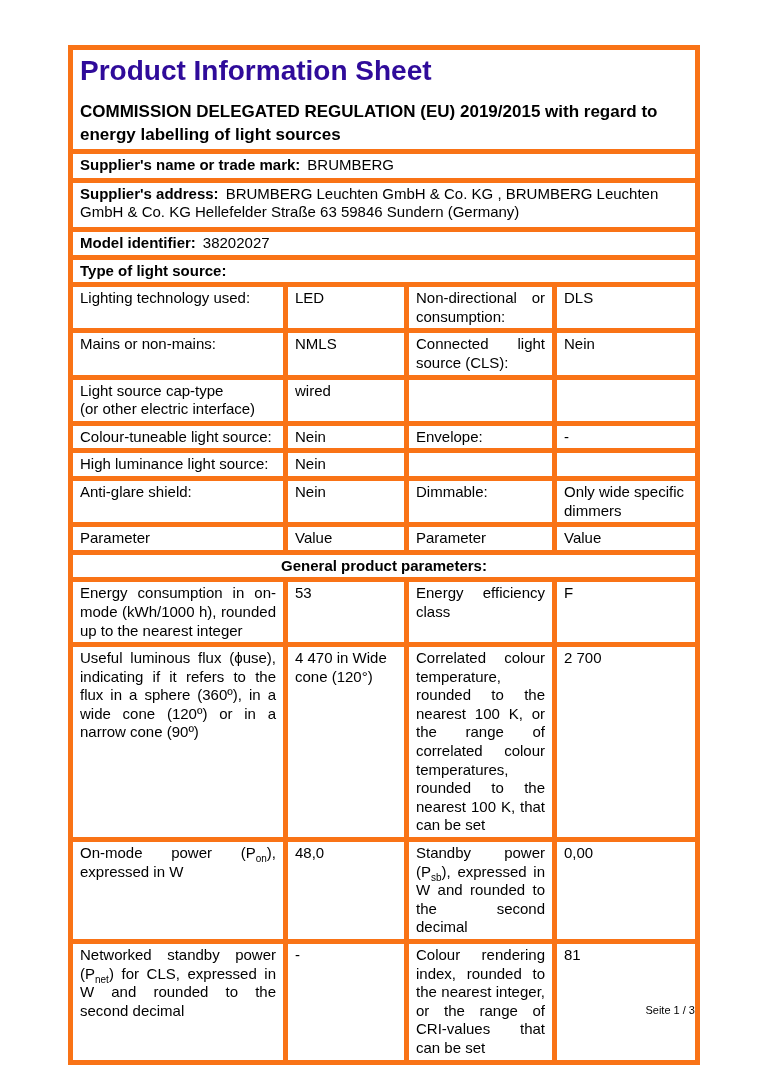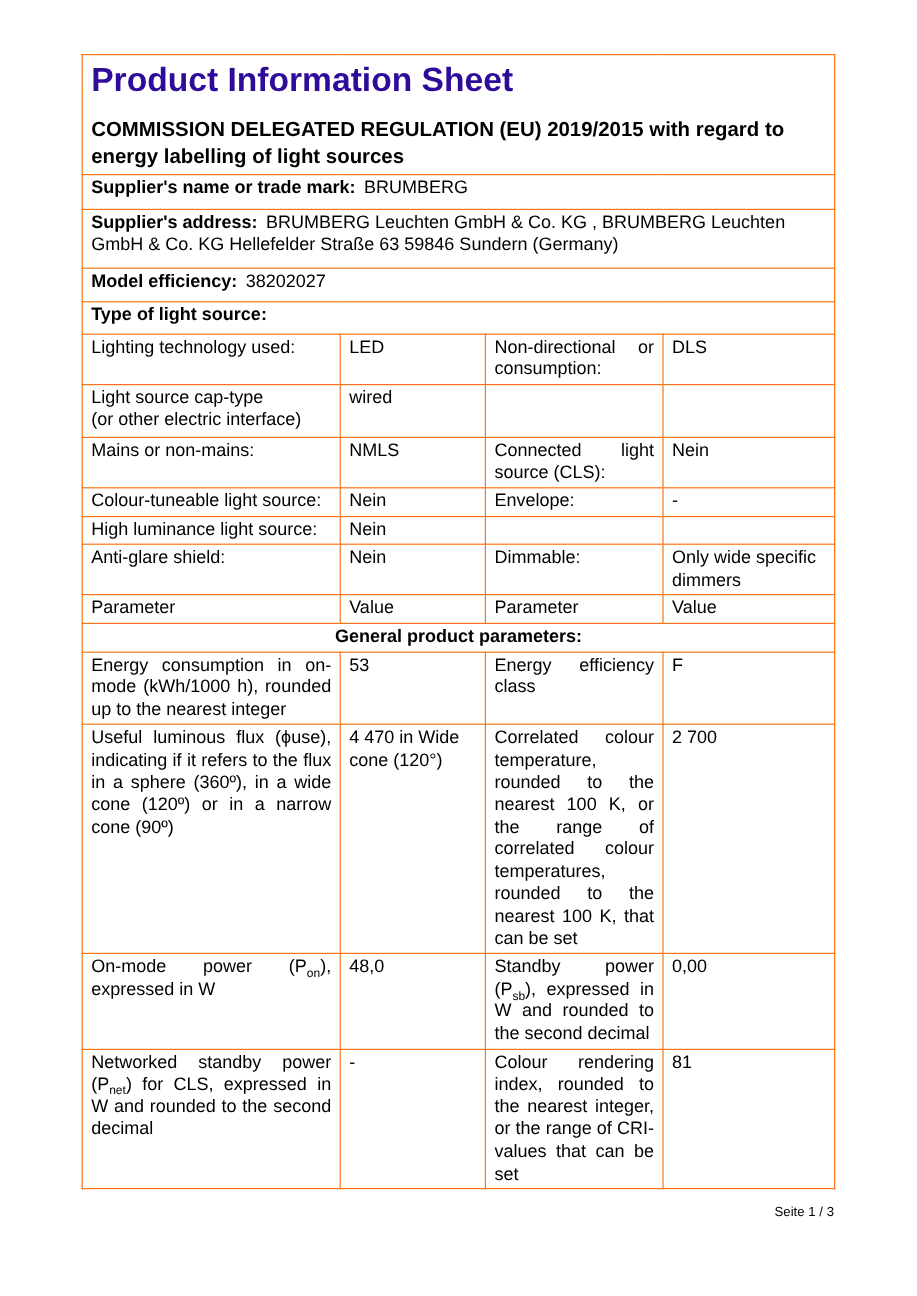--- a/index.html
+++ b/index.html
@@ -10,21 +10,21 @@
     color: #000;
     position: relative;
   }
   .doc { position: absolute; left: 68px; top: 45px; width: 627px; }
   table.sheet {
     border-collapse: collapse;
     width: 100%;
     table-layout: fixed;
   }
   table.sheet td {
-    border: 1px solid #f97316;
+    border: 5px solid #f97316;
     vertical-align: top;
     padding: 2px 7px;
     font-size: 15px;
     line-height: 1.24;
     overflow: hidden;
   }
   td.header-cell { padding: 6px 8px 8px 8px; }
   .page-title {
     font-size: 28px;
     font-weight: bold;
@@ -74,48 +74,48 @@
     </tr>
 
     <tr style="height:49px">
       <td colspan="4">
         <span class="lbl">Supplier's address:</span><span class="lbl-val">BRUMBERG Leuchten GmbH &amp; Co. KG , BRUMBERG Leuchten GmbH &amp; Co. KG Hellefelder Straße 63 59846 Sundern (Germany)</span>
       </td>
     </tr>
 
     <tr style="height:28px">
       <td colspan="4">
-        <span class="lbl">Model efficiency:</span><span class="lbl-val">38202027</span>
+        <span class="lbl">Model identifier:</span><span class="lbl-val">38202027</span>
       </td>
     </tr>
 
     <tr style="height:27px">
       <td colspan="4">
         <span class="lbl">Type of light source:</span>
       </td>
     </tr>
 
     <tr style="height:40px">
       <td class="c-param">Lighting technology used:</td>
       <td class="c-value">LED</td>
       <td class="c-param">Non-directional or consumption:</td>
       <td class="c-value">DLS</td>
     </tr>
+    <tr style="height:42px">
+      <td class="c-param">Mains or non-mains:</td>
+      <td class="c-value">NMLS</td>
+      <td class="c-param">Connected light source (CLS):</td>
+      <td class="c-value">Nein</td>
+    </tr>
     <tr style="height:44px">
       <td class="c-param pre-lines">Light source cap-type
 (or other electric interface)</td>
       <td class="c-value">wired</td>
       <td class="c-param"></td>
       <td class="c-value"></td>
-    </tr>
-    <tr style="height:42px">
-      <td class="c-param">Mains or non-mains:</td>
-      <td class="c-value">NMLS</td>
-      <td class="c-param">Connected light source (CLS):</td>
-      <td class="c-value">Nein</td>
     </tr>
     <tr style="height:22px">
       <td class="c-param">Colour-tuneable light source:</td>
       <td class="c-value">Nein</td>
       <td class="c-param">Envelope:</td>
       <td class="c-value">-</td>
     </tr>
     <tr style="height:21px">
       <td class="c-param">High luminance light source:</td>
       <td class="c-value">Nein</td>

